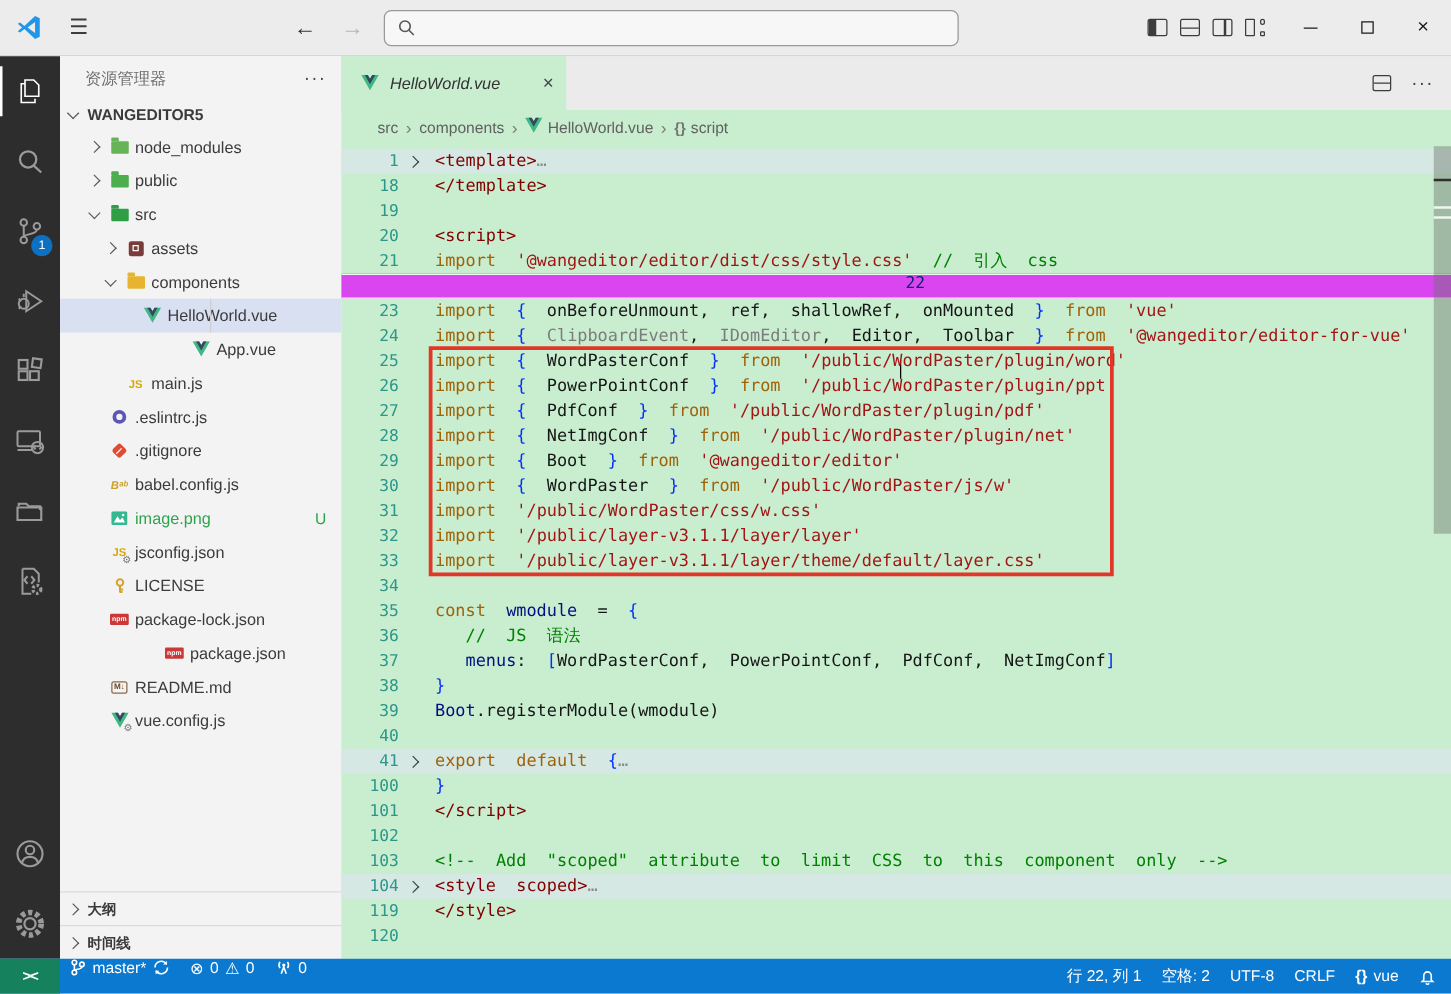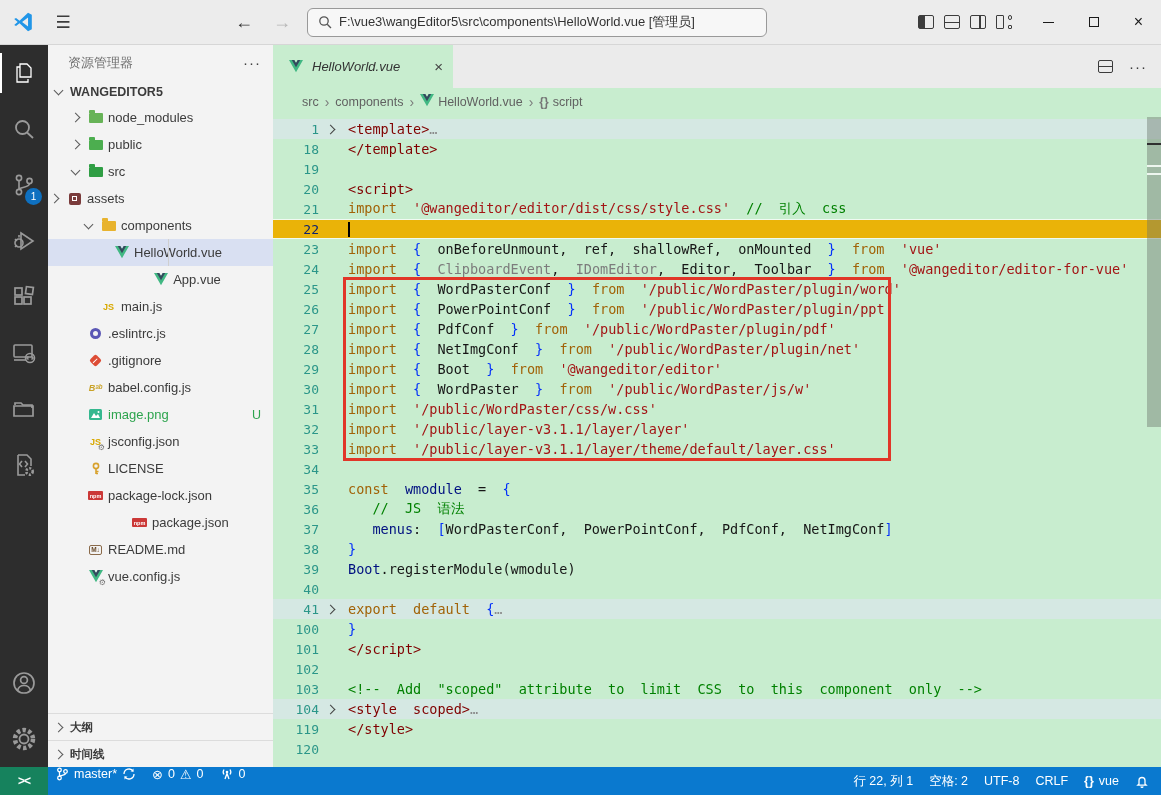--- a/index.html
+++ b/index.html
@@ -91,21 +91,21 @@
     padding-left:29px; gap:6px; flex:0 0 27px; }
   .bc-sep { color:#7a7a7a; font-size:14px; }
   .bc-item { display:flex; align-items:center; gap:4px; }
   .bc-braces { color:#757575; font-weight:bold; font-size:12px; }
 
   
   .code-area { flex:1; position:relative; overflow:hidden; padding-top:4px;
     font-family:"DejaVu Sans Mono","Liberation Mono",monospace; font-size:13.5px; }
   .code-line { height:20px; display:flex; align-items:center; white-space:pre; position:relative; }
   .code-line.hl-fold { background:#d5e8e3; }
-  .code-line.hl-cur { background:#eab308; box-shadow:0 1px 0 #f0faf2 inset, 0 -1px 0 #f0faf2 inset; }
+  .code-line.hl-cur { background:#d946ef; box-shadow:0 1px 0 #f0faf2 inset, 0 -1px 0 #f0faf2 inset;flex-direction:column; }
   .ln { width:46px; text-align:right; color:#2b9689; font-size:13px; flex:0 0 46px; }
   .hl-cur .ln { color:#0b216f; }
   .fold-col { width:22px; flex:0 0 22px; display:flex; align-items:center; justify-content:center; }
   .fold-col .chev { margin:0; border-color:#424242; }
   .code-text { margin-left:7px; }
   .caret { display:inline-block; width:1.5px; height:15px; background:#000; vertical-align:middle; }
   .kw{color:#a16207} .tag{color:#800000} .str{color:#a31515} .com{color:#008000}
   .id{color:#001080} .pl{color:#161616} .gr{color:#7c7c7c} .pu{color:#0431fa} .fd{color:#8a8a8a}
 
   .red-rect { position:absolute; left:70px; top:162px; width:548px; height:184px;
@@ -138,21 +138,20 @@
     </div>
     <div class="tb-menu">☰</div>
     <div class="tb-spacer"></div>
     <div class="nav-arrow nav-back">←</div>
     <div class="nav-arrow nav-fwd">→</div>
     <div class="tb-search">
       <svg class="white-ic" style="stroke:#555" width="14" height="14" viewBox="0 0 14 14">
           <circle cx="6" cy="6" r="4.2"></circle>
           <path d="M9.2 9.2 13 13"></path>
         </svg>
-      <span>F:\vue3\wangEditor5\src\components\HelloWorld.vue [管理员]</span>
     </div>
     <div class="tb-spacer"></div>
     <div class="layout-icons">
       <span class="lay-ic left"></span>
       <span class="lay-ic bottom"></span>
       <span class="lay-ic right"></span>
       <span class="lay-grid">
           <i></i>
           <i></i>
           <i></i>
@@ -267,21 +266,21 @@
             </span>
             <span class="tree-label">public</span>
           </div>
           <div class="tree-row" style="padding-left: 21px;">
             <span class="chev down"></span>
             <span class="fi">
               <span class="fi-folder" style="background:#2f9e44"></span>
             </span>
             <span class="tree-label">src</span>
           </div>
-          <div class="tree-row" style="">
+          <div class="tree-row" style="padding-left: 34px;">
             <span class="chev right"></span>
             <span class="fi">
               <span class="fi-box" style="background:#7a3b3b">
                 <span style="width:5px;height:5px;border:1px solid #fff"></span>
               </span>
             </span>
             <span class="tree-label">assets</span>
           </div>
           <div class="tree-row" style="padding-left: 34px;">
             <span class="chev down"></span>

